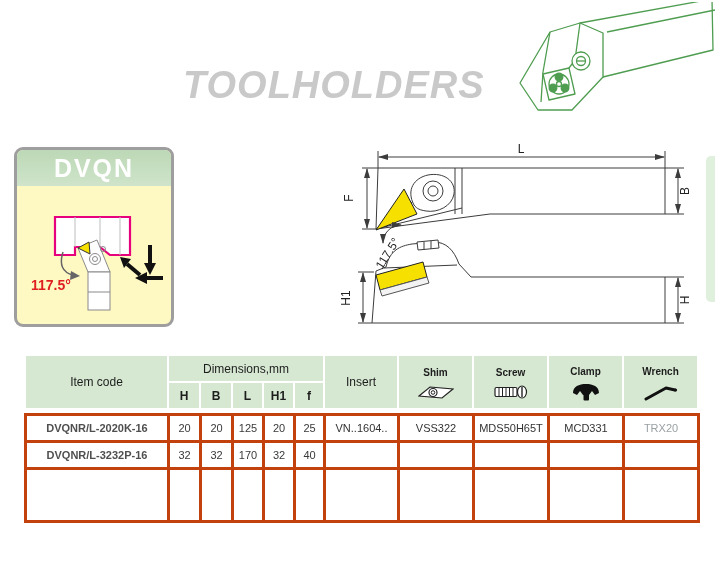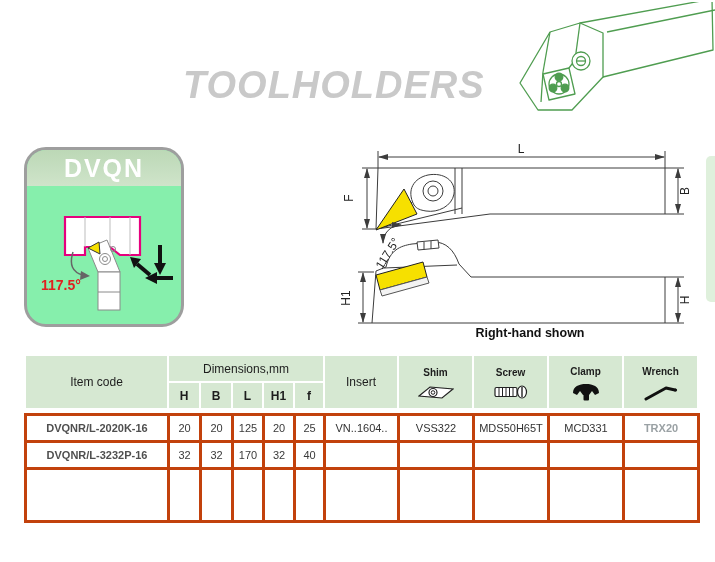--- a/index.html
+++ b/index.html
@@ -6,22 +6,22 @@
   .page{position:relative;width:715px;height:562px;background:#fff;overflow:hidden;
         font-family:"Liberation Sans",sans-serif;}
   
   .title{position:absolute;left:183px;top:66px;font-size:38px;line-height:1;
          font-weight:bold;font-style:italic;color:#c9c9c9;letter-spacing:1px;white-space:nowrap;}
   
   .art3d{position:absolute;left:497px;top:2px;}
   .edge-tab{position:absolute;left:706px;top:156px;width:9px;height:146px;
             background:#dff0dc;border-radius:5px 0 0 5px;}
   
-  .card{position:absolute;left:24px;top:147px;width:154px;height:174px;
-        border:3px solid #9e9e9e;border-radius:22px;background:#86efac;overflow:hidden;}
+  .card{position:absolute;left:14px;top:147px;width:154px;height:174px;
+        border:3px solid #9e9e9e;border-radius:9px;background:#fef9c3;overflow:hidden;}
   .band{height:36px;background:linear-gradient(#bcd8b6,#cfe4ca);
         display:flex;align-items:center;justify-content:center;}
   .band span{color:#fff;font-weight:bold;font-size:25px;letter-spacing:2px;}
   .cardsvg{display:block;}
   .cardangle{position:absolute;left:14px;top:127px;color:#e02020;
              font-weight:bold;font-size:14px;}
   
   .techsvg{position:absolute;left:338px;top:138px;}
   .techsvg text{font-family:"Liberation Sans",sans-serif;font-size:12px;fill:#222;}
   .caption{position:absolute;left:450px;top:326px;width:160px;text-align:center;
@@ -33,21 +33,21 @@
             vertical-align:middle;font-size:12px;color:#1d1d1d;height:25px;padding:0;}
   .thead td.sub{font-weight:bold;}
   .thead .iconhd div{font-size:10px;margin:2px 0 6px;font-weight:bold;}
   .thead .iconhd svg{display:block;margin:0 auto;}
   .tbody{margin-top:3px;}
   .tbody td{border:3px solid #c2410c;height:24px;text-align:center;
             vertical-align:middle;font-size:11px;color:#3a3a3a;padding:0;}
   .tbody tr.hl td.dim{background:#e4f2e0;}
   .tbody td.code{font-weight:bold;color:#4f4f4f;}
   .tbody td.acc{font-weight:normal;color:#333;}
-  .tbody td.muted{font-weight:bold;color:#9aa1a4;margin-left:40px;}
+  .tbody td.muted{font-weight:normal;color:#9aa1a4;margin-left:40px;}
   .tbody tr.filler td{height:50px;}
 </style>
 </head>
 <body>
 
 <div class="page">
 
   <div class="title">TOOLHOLDERS</div>
 
   <svg class="art3d" width="218" height="132" viewBox="0 0 218 132">
@@ -144,21 +144,20 @@
     </g>
     <g>
       <text x="183" y="15" text-anchor="middle">L</text>
       <text transform="translate(15,60) rotate(-90)" text-anchor="middle">F</text>
       <text transform="translate(351,53) rotate(-90)" text-anchor="middle">B</text>
       <text transform="translate(12,160) rotate(-90)" text-anchor="middle">H1</text>
       <text transform="translate(351,162) rotate(-90)" text-anchor="middle">H</text>
       <text transform="translate(44,132) rotate(-58)" font-size="13">117.5°</text>
     </g>
   </svg>
-  <div class="caption">Right-hand shown</div>
 
   <div class="tablewrap">
     <table class="thead">
       <colgroup>
           <col style="width:143px">
           <col style="width:32px">
           <col style="width:32px">
           <col style="width:31px">
           <col style="width:31px">
           <col style="width:30px">

